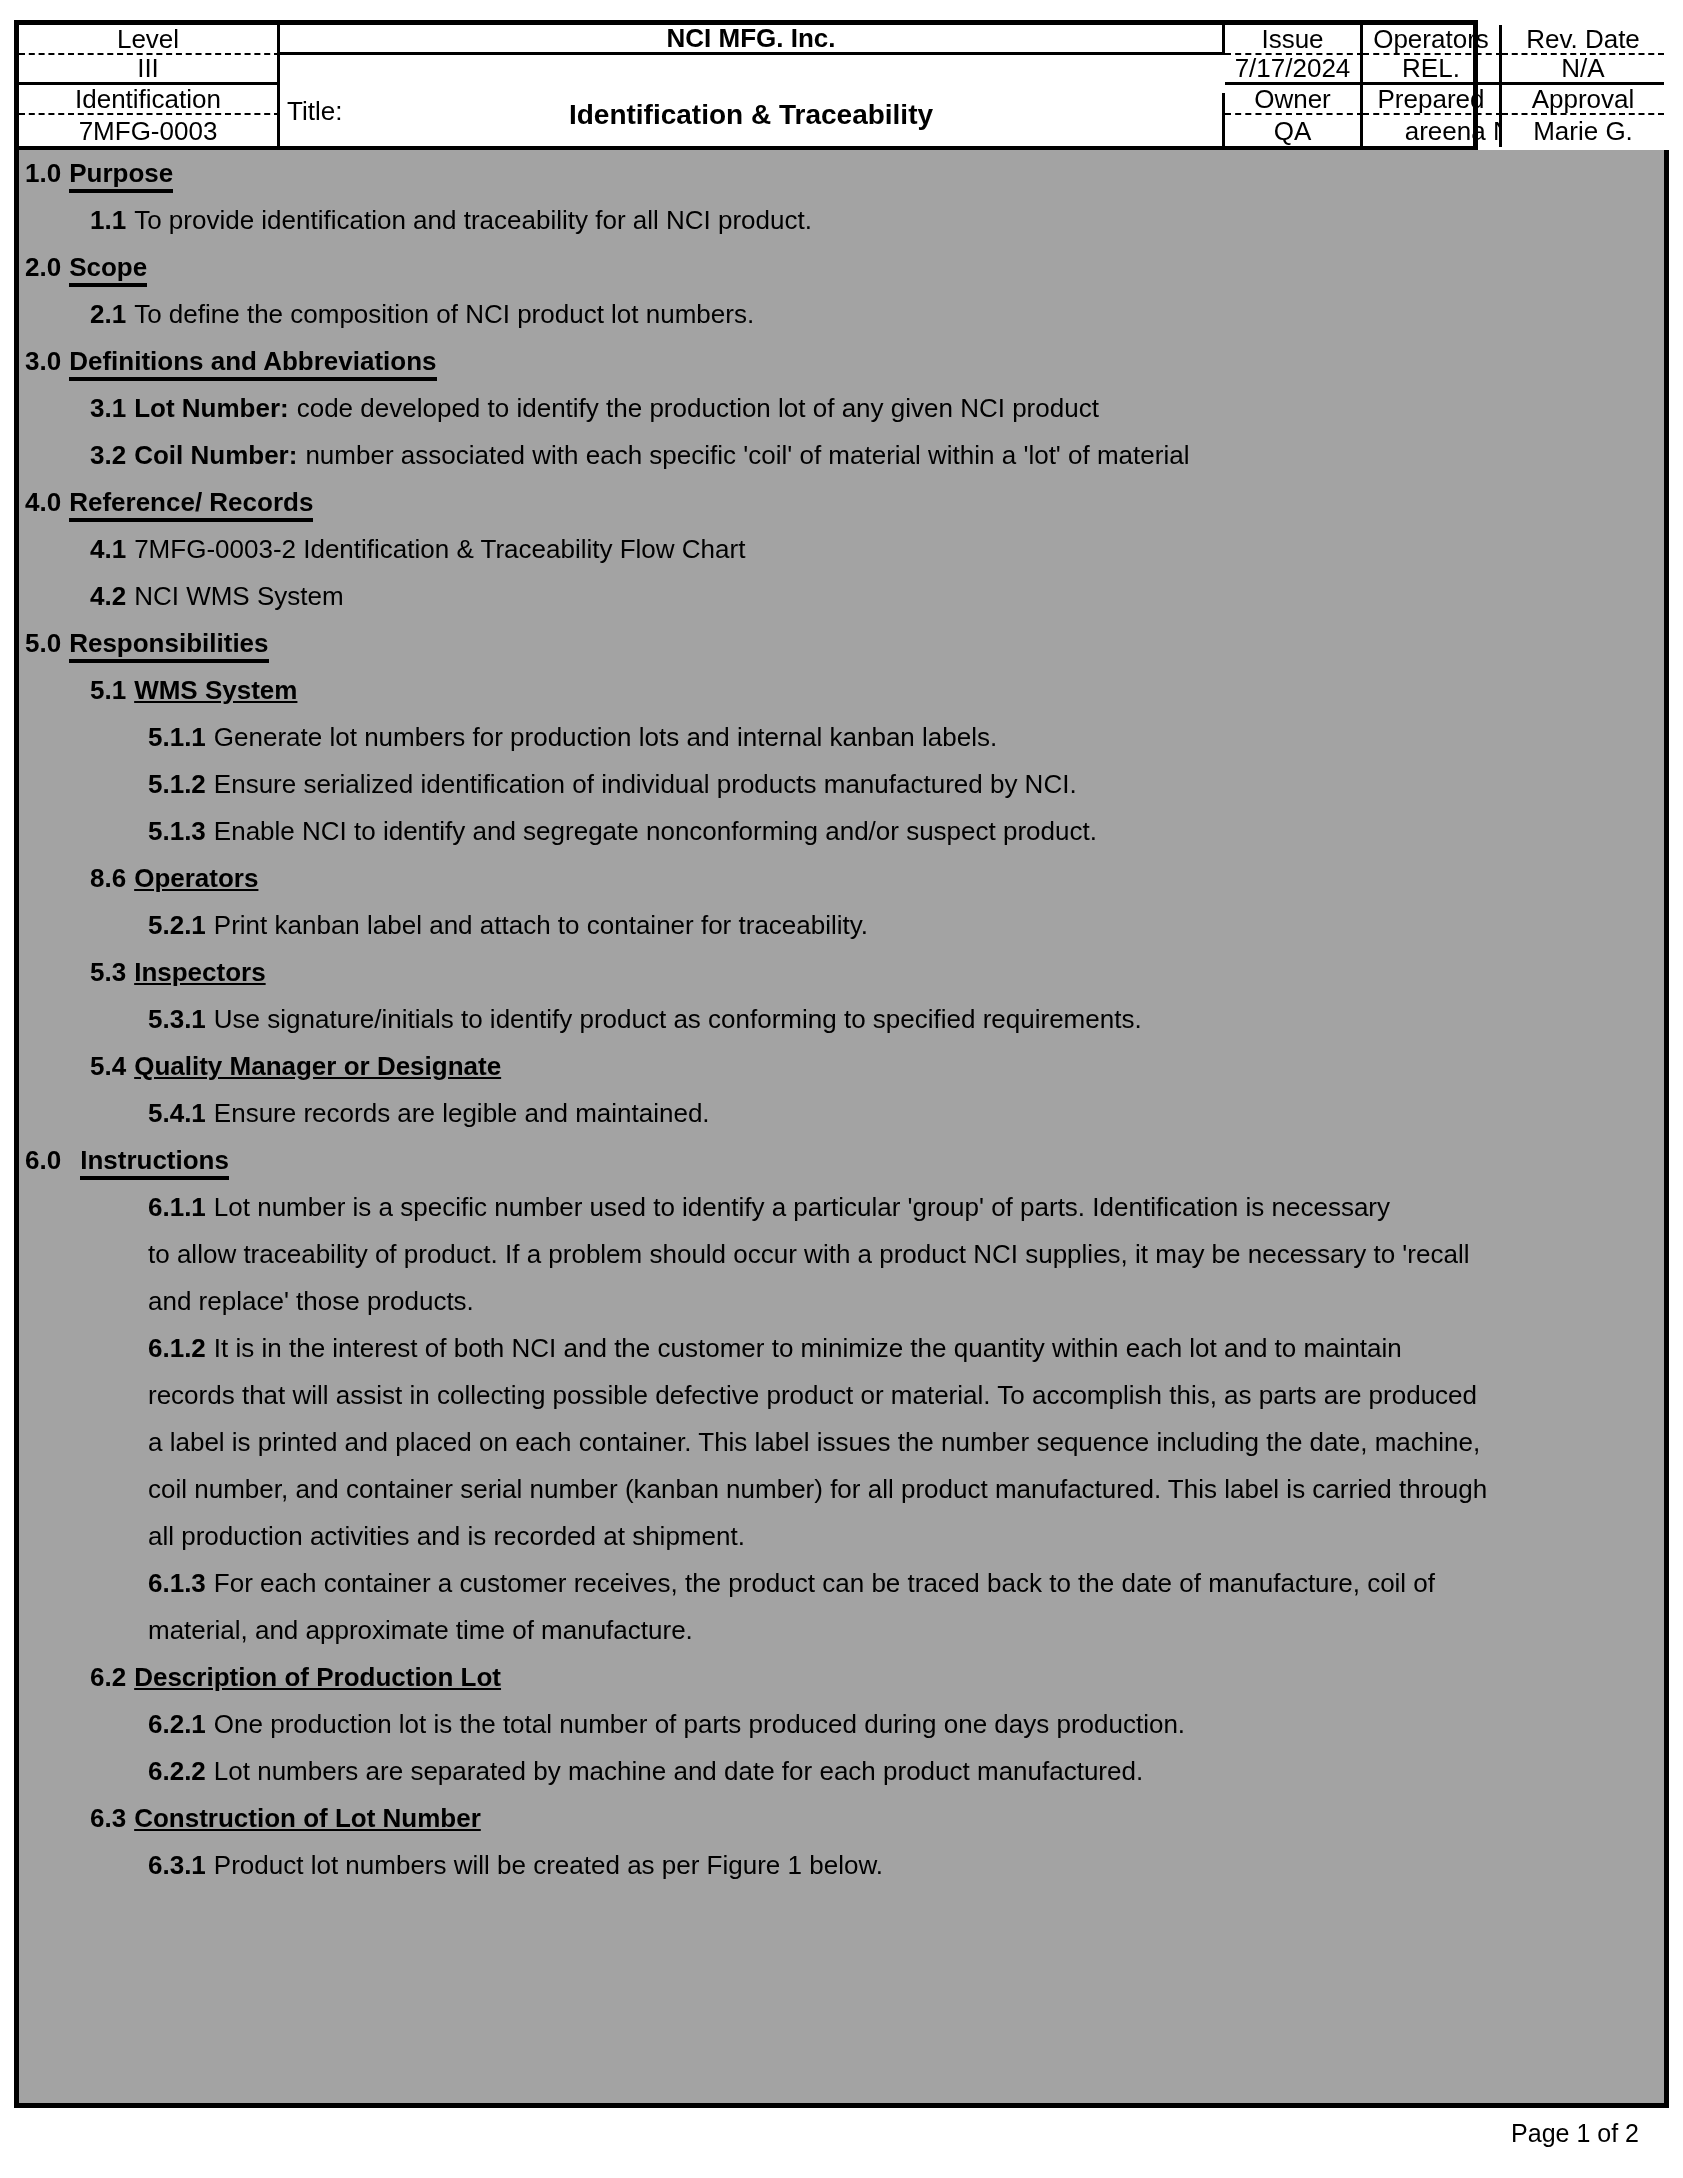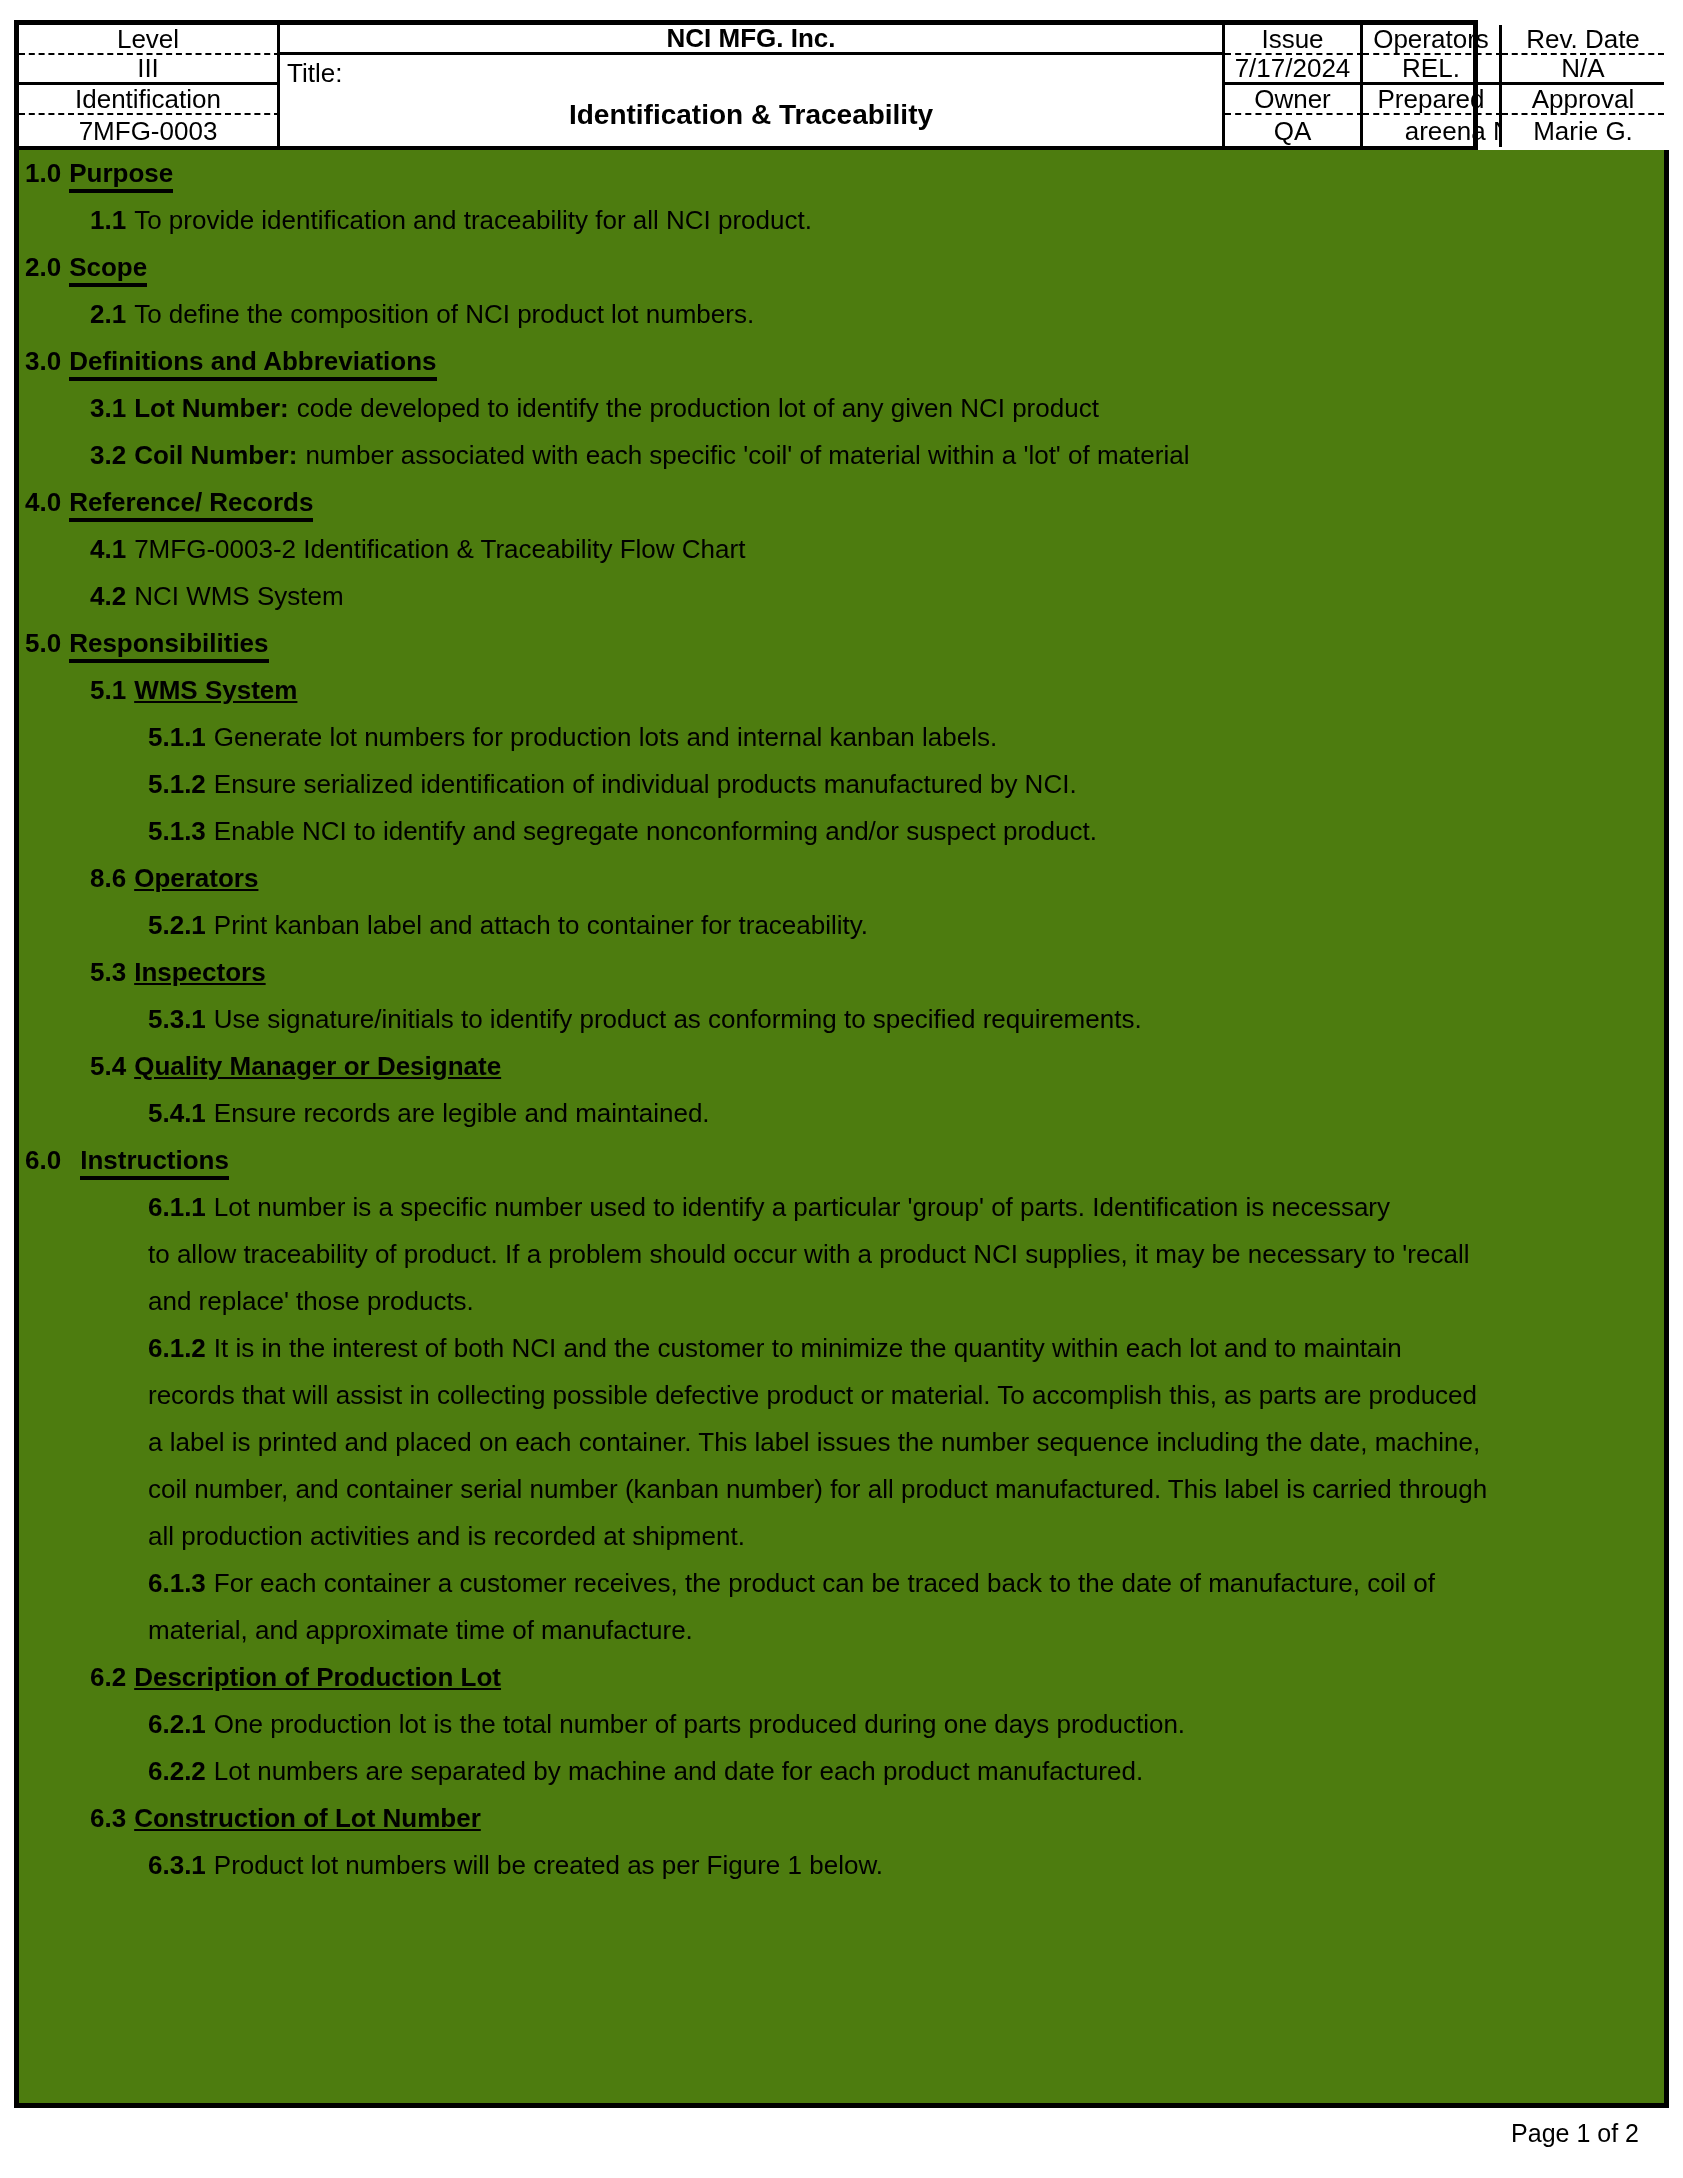--- a/index.html
+++ b/index.html
@@ -27,21 +27,21 @@
   }
   .bordR { border-right: 3px solid #000; }
   .dashB { border-bottom: 2px dashed #000; }
   .solidB { border-bottom: 3px solid #000; }
   .bold { font-weight: bold; }
   .c1r1 { grid-column: 1; grid-row: 1; }
   .c1r2 { grid-column: 1; grid-row: 2; }
   .c1r3 { grid-column: 1; grid-row: 3; }
   .c1r4 { grid-column: 1; grid-row: 4; }
   .c2r1 { grid-column: 2; grid-row: 1; }
-  .c2r234 { grid-column: 2; grid-row: 2 / span 3; position: relative; }
+  .c2r234 { grid-column: 2; grid-row: 2 / span 3; position: relative; margin-top: 38px; }
   .c3r1 { grid-column: 3; grid-row: 1; }
   .c3r2 { grid-column: 3; grid-row: 2; }
   .c3r3 { grid-column: 3; grid-row: 3; }
   .c3r4 { grid-column: 3; grid-row: 4; }
   .c4r1 { grid-column: 4; grid-row: 1; }
   .c4r2 { grid-column: 4; grid-row: 2; }
   .c4r3 { grid-column: 4; grid-row: 3; }
   .c4r4 { grid-column: 4; grid-row: 4; margin-left: 40px; }
   .c5r1 { grid-column: 5; grid-row: 1; }
   .c5r2 { grid-column: 5; grid-row: 2; }
@@ -54,21 +54,21 @@
   .doc-title {
     position: absolute; bottom: 16px; left: 0; right: 0;
     text-align: center; font-size: 28px; font-weight: bold;
   }
   
   .body-box {
     position: absolute; left: 14px; top: 150px;
     width: 1655px; height: 1958px;
     border: 5px solid #000; border-top: none;
     box-sizing: border-box;
-    background: #4d7c0f;
+    background: #a3a3a3;
     overflow: hidden;
   }
   .line {
     height: 47px; line-height: 47px;
     font-size: 26px; white-space: nowrap;
   }
   .ind1 { padding-left: 6px; }
   .ind2 { padding-left: 71px; }
   .ind3 { padding-left: 129px; }
   .num { font-weight: bold; margin-right: 8px; }

